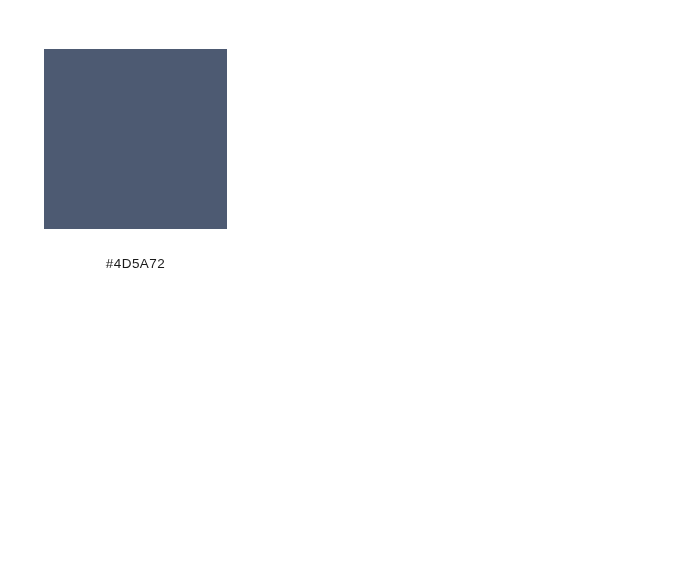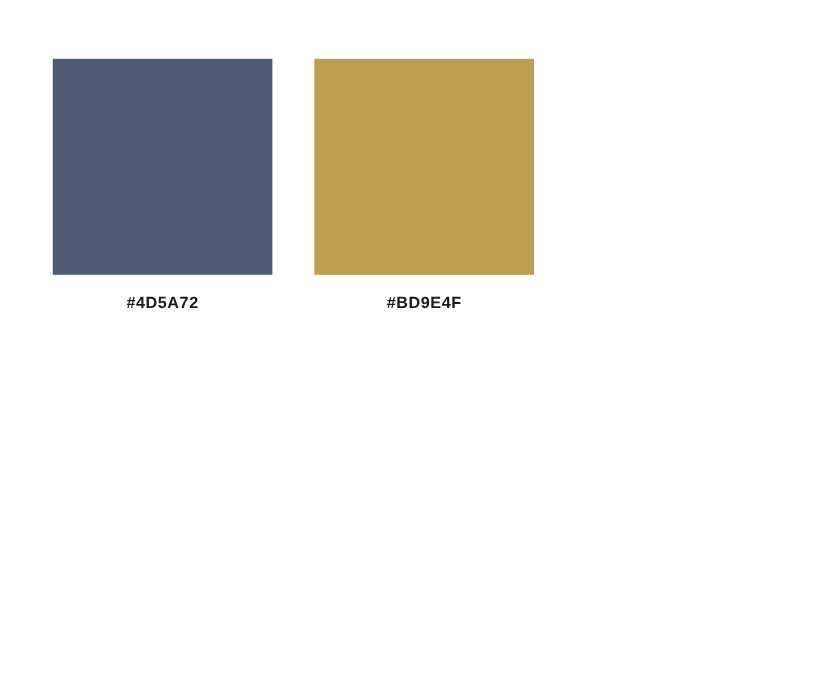--- a/index.html
+++ b/index.html
@@ -42,45 +42,41 @@
     align-items: center;
   }
 
   .swatch-chip {
     width: 183px;
     height: 180px;
     display: block;
   }
 
   .swatch-label {
-    margin-top: 17px;
+    margin-top: 28px;
     font-family: "Liberation Sans", sans-serif;
     font-size: 13.5px;
-    font-weight: 700;
+    font-weight: 400;
     letter-spacing: 0.45px;
     color: #1a1a1a;
     text-align: center;
     line-height: 1;
     white-space: nowrap;
   }
 </style>
 </head>
 <body style="background-color: rgb(255, 255, 255);">
 
 <div class="palette-board">
   <div class="palette-grid">
 
     <div class="swatch-cell">
       <div class="swatch-chip" style="background-color: rgb(77, 90, 114);"></div>
       <div class="swatch-label">#4D5A72</div>
     </div>
 
-    <div class="swatch-cell">
-      <div class="swatch-chip" style="background-color: rgb(189, 158, 79);"></div>
-      <div class="swatch-label">#BD9E4F</div>
-    </div>
 
 
 
 
 
   </div>
 </div>
 
 </body></html>

